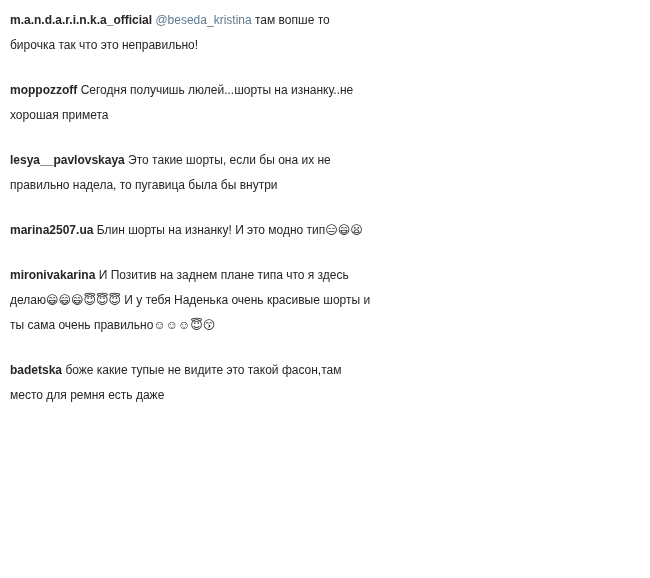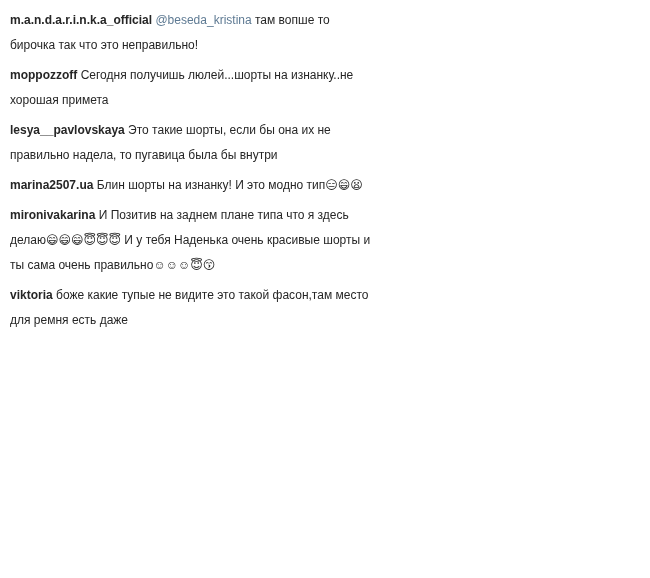--- a/index.html
+++ b/index.html
@@ -17,21 +17,21 @@
     padding: 8px 0 0 10px;
     width: 362px;
   }
   .comment {
     font-size: 12px;
     line-height: 25px;
     color: #262626;
     word-wrap: break-word;
   }
   .comment + .comment {
-    margin-top: 5px;
+    margin-top: 20px;
   }
   .username {
     font-weight: 700;
     color: #262626;
     cursor: pointer;
   }
   .mention {
     color: #5e7a93;
     cursor: pointer;
   }
@@ -69,17 +69,17 @@
     <span class="username">marina2507.ua</span>
     <span class="text">Блин шорты на изнанку! И это модно тип😑😄😦</span>
   </div>
 
   <div class="comment">
     <span class="username">mironivakarina</span>
     <span class="text">И Позитив на заднем плане типа что я здесь делаю😄😄😄😇😇😇 И у тебя Наденька очень красивые шорты и ты сама очень правильно☺☺☺😇😙</span>
   </div>
 
   <div class="comment">
-    <span class="username">viktoria</span>
+    <span class="username">badetska</span>
     <span class="text">боже какие тупые не видите это такой фасон,там место для ремня есть даже</span>
   </div>
 
 </div>
 
 </body></html>

